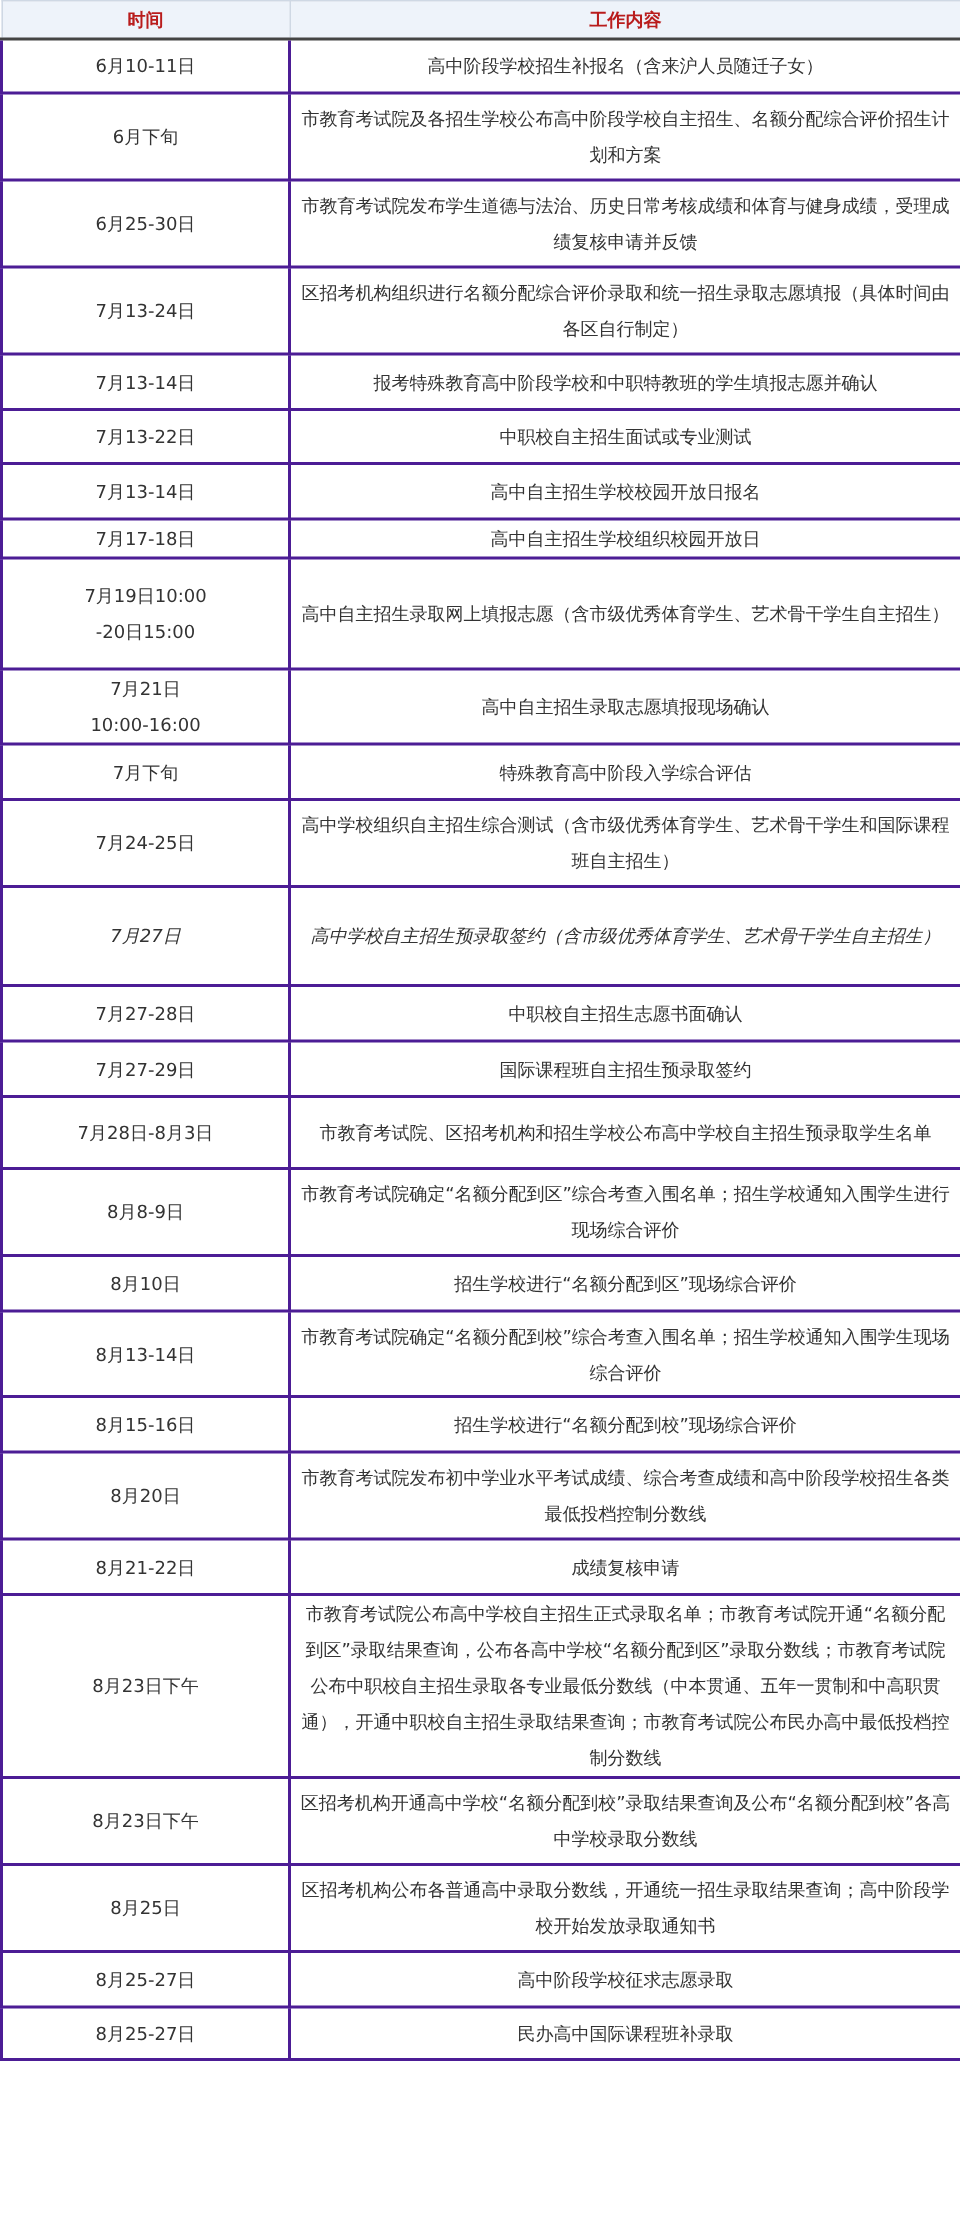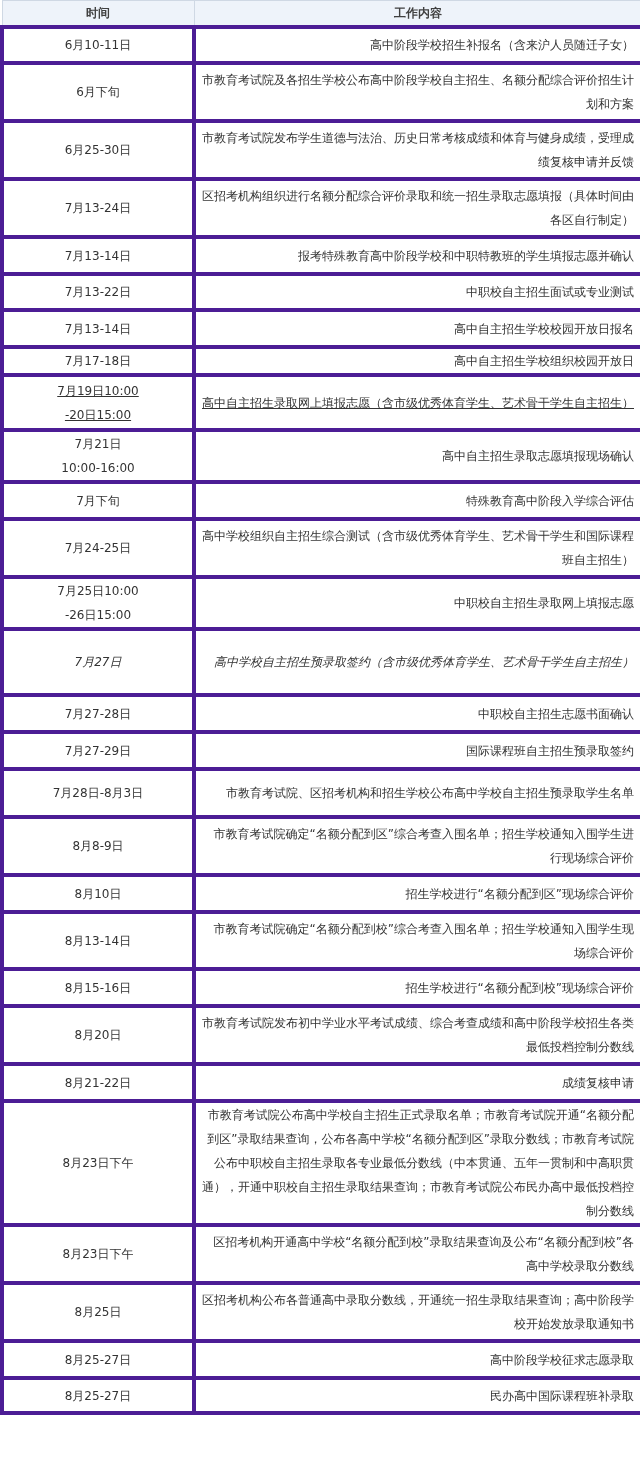--- a/index.html
+++ b/index.html
@@ -7,39 +7,39 @@
     table.schedule {
       width: 640px;
       border-collapse: collapse;
       table-layout: fixed;
       font-size: 12px;
       color: #333333;
     }
     table.schedule col.c-time { width: 192px; }
     table.schedule col.c-work { width: 448px; }
     table.schedule th, table.schedule td {
-      border: 4px solid #4c1d95;
+      border: 2px solid #4c1d95;
       padding: 0 6px;
       vertical-align: middle;
       line-height: 24px;
     }
     table.schedule th {
       background: #eef3fa;
       font-weight: bold;
       font-size: 12px;
       height: 24px;
       text-align: center;
-      color: #404040;
+      color: #b91c1c;
       border-top: 1px solid #cfd8e4;
       border-left: 1px solid #cfd8e4;
       border-right: 1px solid #cfd8e4;
       border-bottom: 2px solid #444444;
     }
     table.schedule td.time { text-align: center; }
-    table.schedule td.work { text-align: right; }
+    table.schedule td.work { text-align: center; }
   </style>
 </head>
 <body>
 
 <table class="schedule">
   <colgroup>
     <col class="c-time">
     <col class="c-work">
   </colgroup>
   <thead>
@@ -74,39 +74,35 @@
         <td class="work">中职校自主招生面试或专业测试</td>
       </tr>
       <tr style="height: 37px;">
         <td class="time">7月13-14日</td>
         <td class="work">高中自主招生学校校园开放日报名</td>
       </tr>
       <tr style="height: 19px;">
         <td class="time">7月17-18日</td>
         <td class="work">高中自主招生学校组织校园开放日</td>
       </tr>
-      <tr style="height: 55px; text-decoration: underline;">
+      <tr style="height: 74px;">
         <td class="time">7月19日10:00<br>-20日15:00</td>
         <td class="work">高中自主招生录取网上填报志愿（含市级优秀体育学生、艺术骨干学生自主招生）</td>
       </tr>
       <tr style="height: 49px;">
         <td class="time">7月21日<br>10:00-16:00</td>
         <td class="work">高中自主招生录取志愿填报现场确认</td>
       </tr>
       <tr style="height: 37px;">
         <td class="time">7月下旬</td>
         <td class="work">特殊教育高中阶段入学综合评估</td>
       </tr>
       <tr style="height: 58px;">
         <td class="time">7月24-25日</td>
         <td class="work">高中学校组织自主招生综合测试（含市级优秀体育学生、艺术骨干学生和国际课程班自主招生）</td>
-      </tr>
-      <tr style="height: 50px;">
-        <td class="time">7月25日10:00<br>-26日15:00</td>
-        <td class="work">中职校自主招生录取网上填报志愿</td>
       </tr>
       <tr style="height: 66px; font-style: italic;">
         <td class="time">7月27日</td>
         <td class="work">高中学校自主招生预录取签约（含市级优秀体育学生、艺术骨干学生自主招生）</td>
       </tr>
       <tr style="height: 37px; border-radius: 12px;">
         <td class="time">7月27-28日</td>
         <td class="work">中职校自主招生志愿书面确认</td>
       </tr>
       <tr style="height: 37px;">

